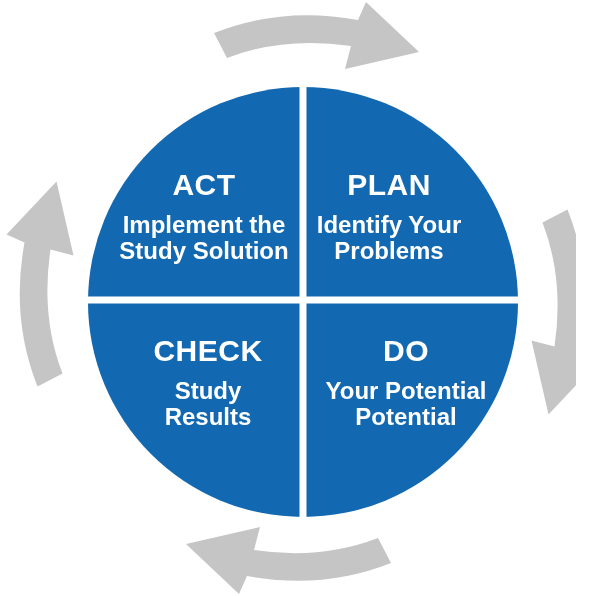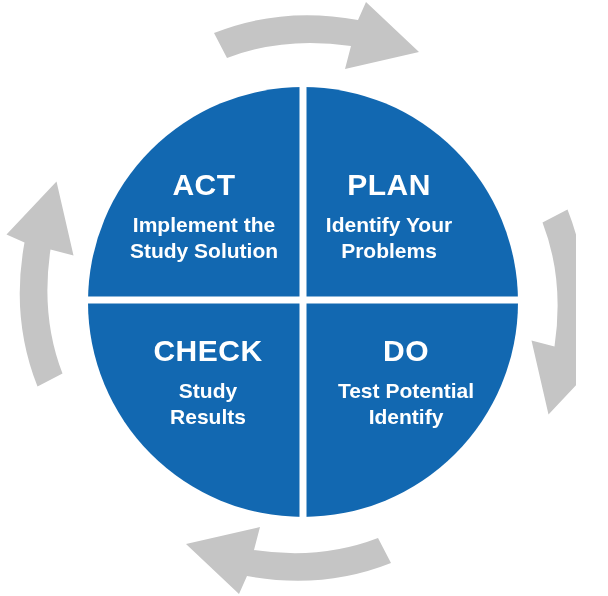--- a/index.html
+++ b/index.html
@@ -21,21 +21,21 @@
     pointer-events: none;
   }
   .quad .label {
     font-size: 30px;
     line-height: 30px;
     letter-spacing: 0.5px;
   }
   .quad .desc { margin-top: 12px; }
   .quad .line {
     display: block;
-    font-size: 21px;
+    font-size: 24px;
     line-height: 26px;
   }
   .quad-act   { left: 94px;  top: 170px; }
   .quad-plan  { left: 279px; top: 170px; }
   .quad-check { left: 98px;  top: 336px; }
   .quad-do    { left: 296px; top: 336px; }
 </style>
 </head>
 <body>
 
@@ -76,18 +76,18 @@
     <div class="label">CHECK</div>
     <div class="desc">
       <span class="line">Study</span>
       <span class="line">Results</span>
     </div>
   </div>
 
   <div class="quad quad-do">
     <div class="label">DO</div>
     <div class="desc">
-      <span class="line">Test Potential</span>
-      <span class="line">Identify</span>
+      <span class="line">Your Potential</span>
+      <span class="line">Potential</span>
     </div>
   </div>
 
 </div>
 
 </body></html>

